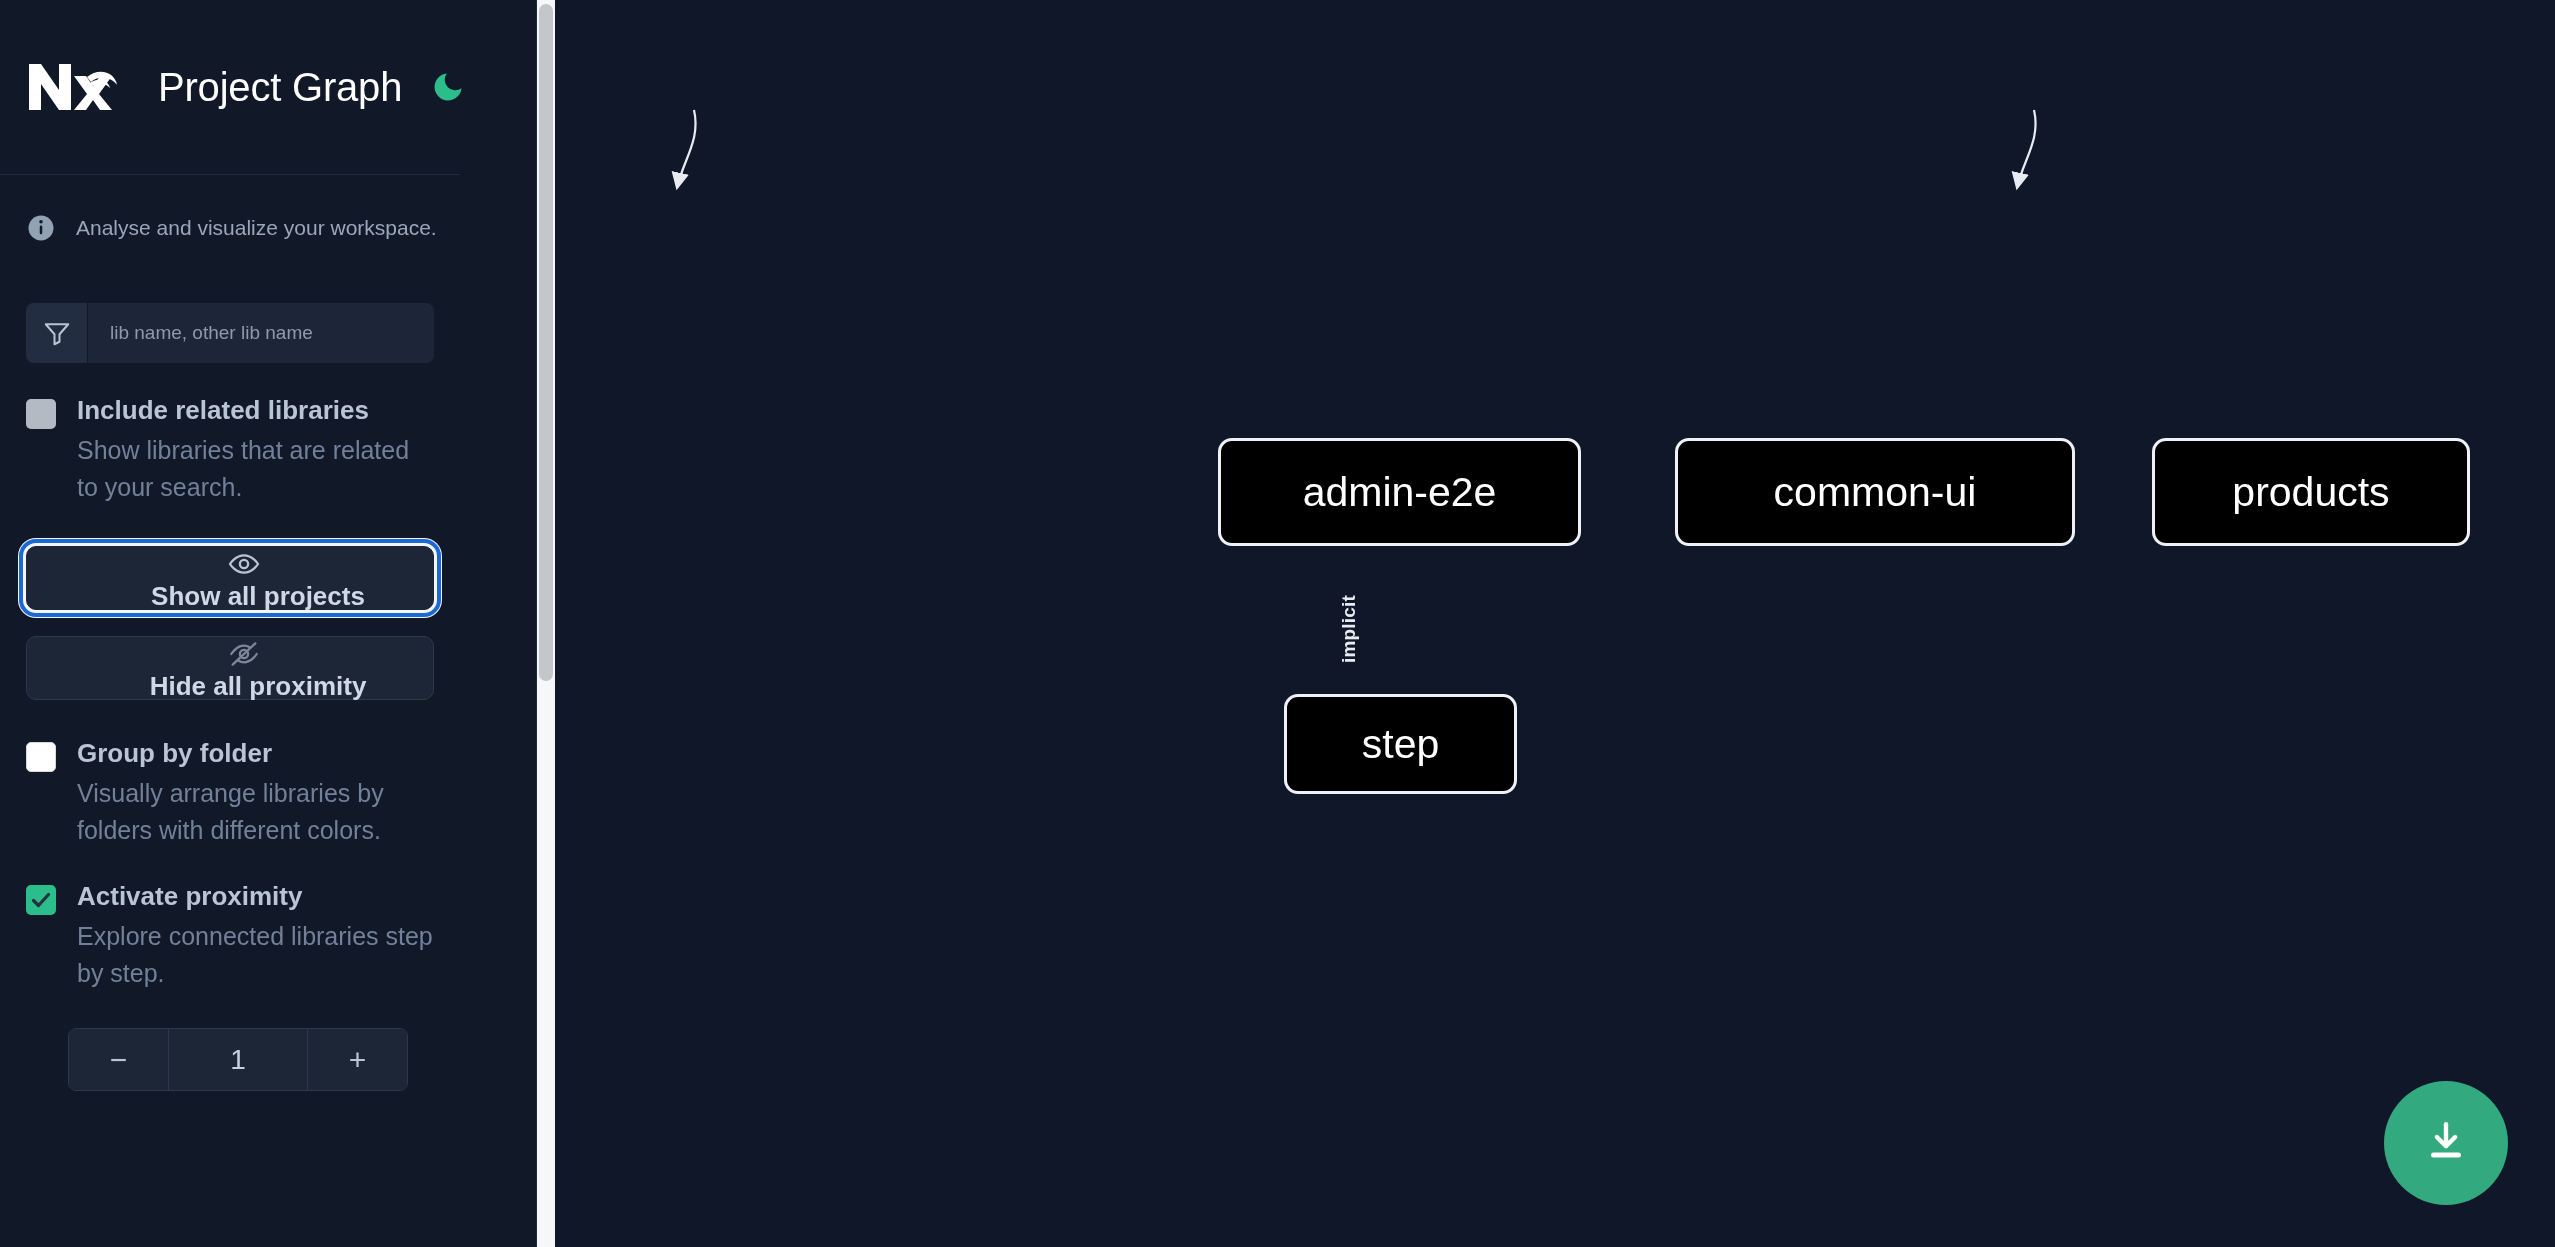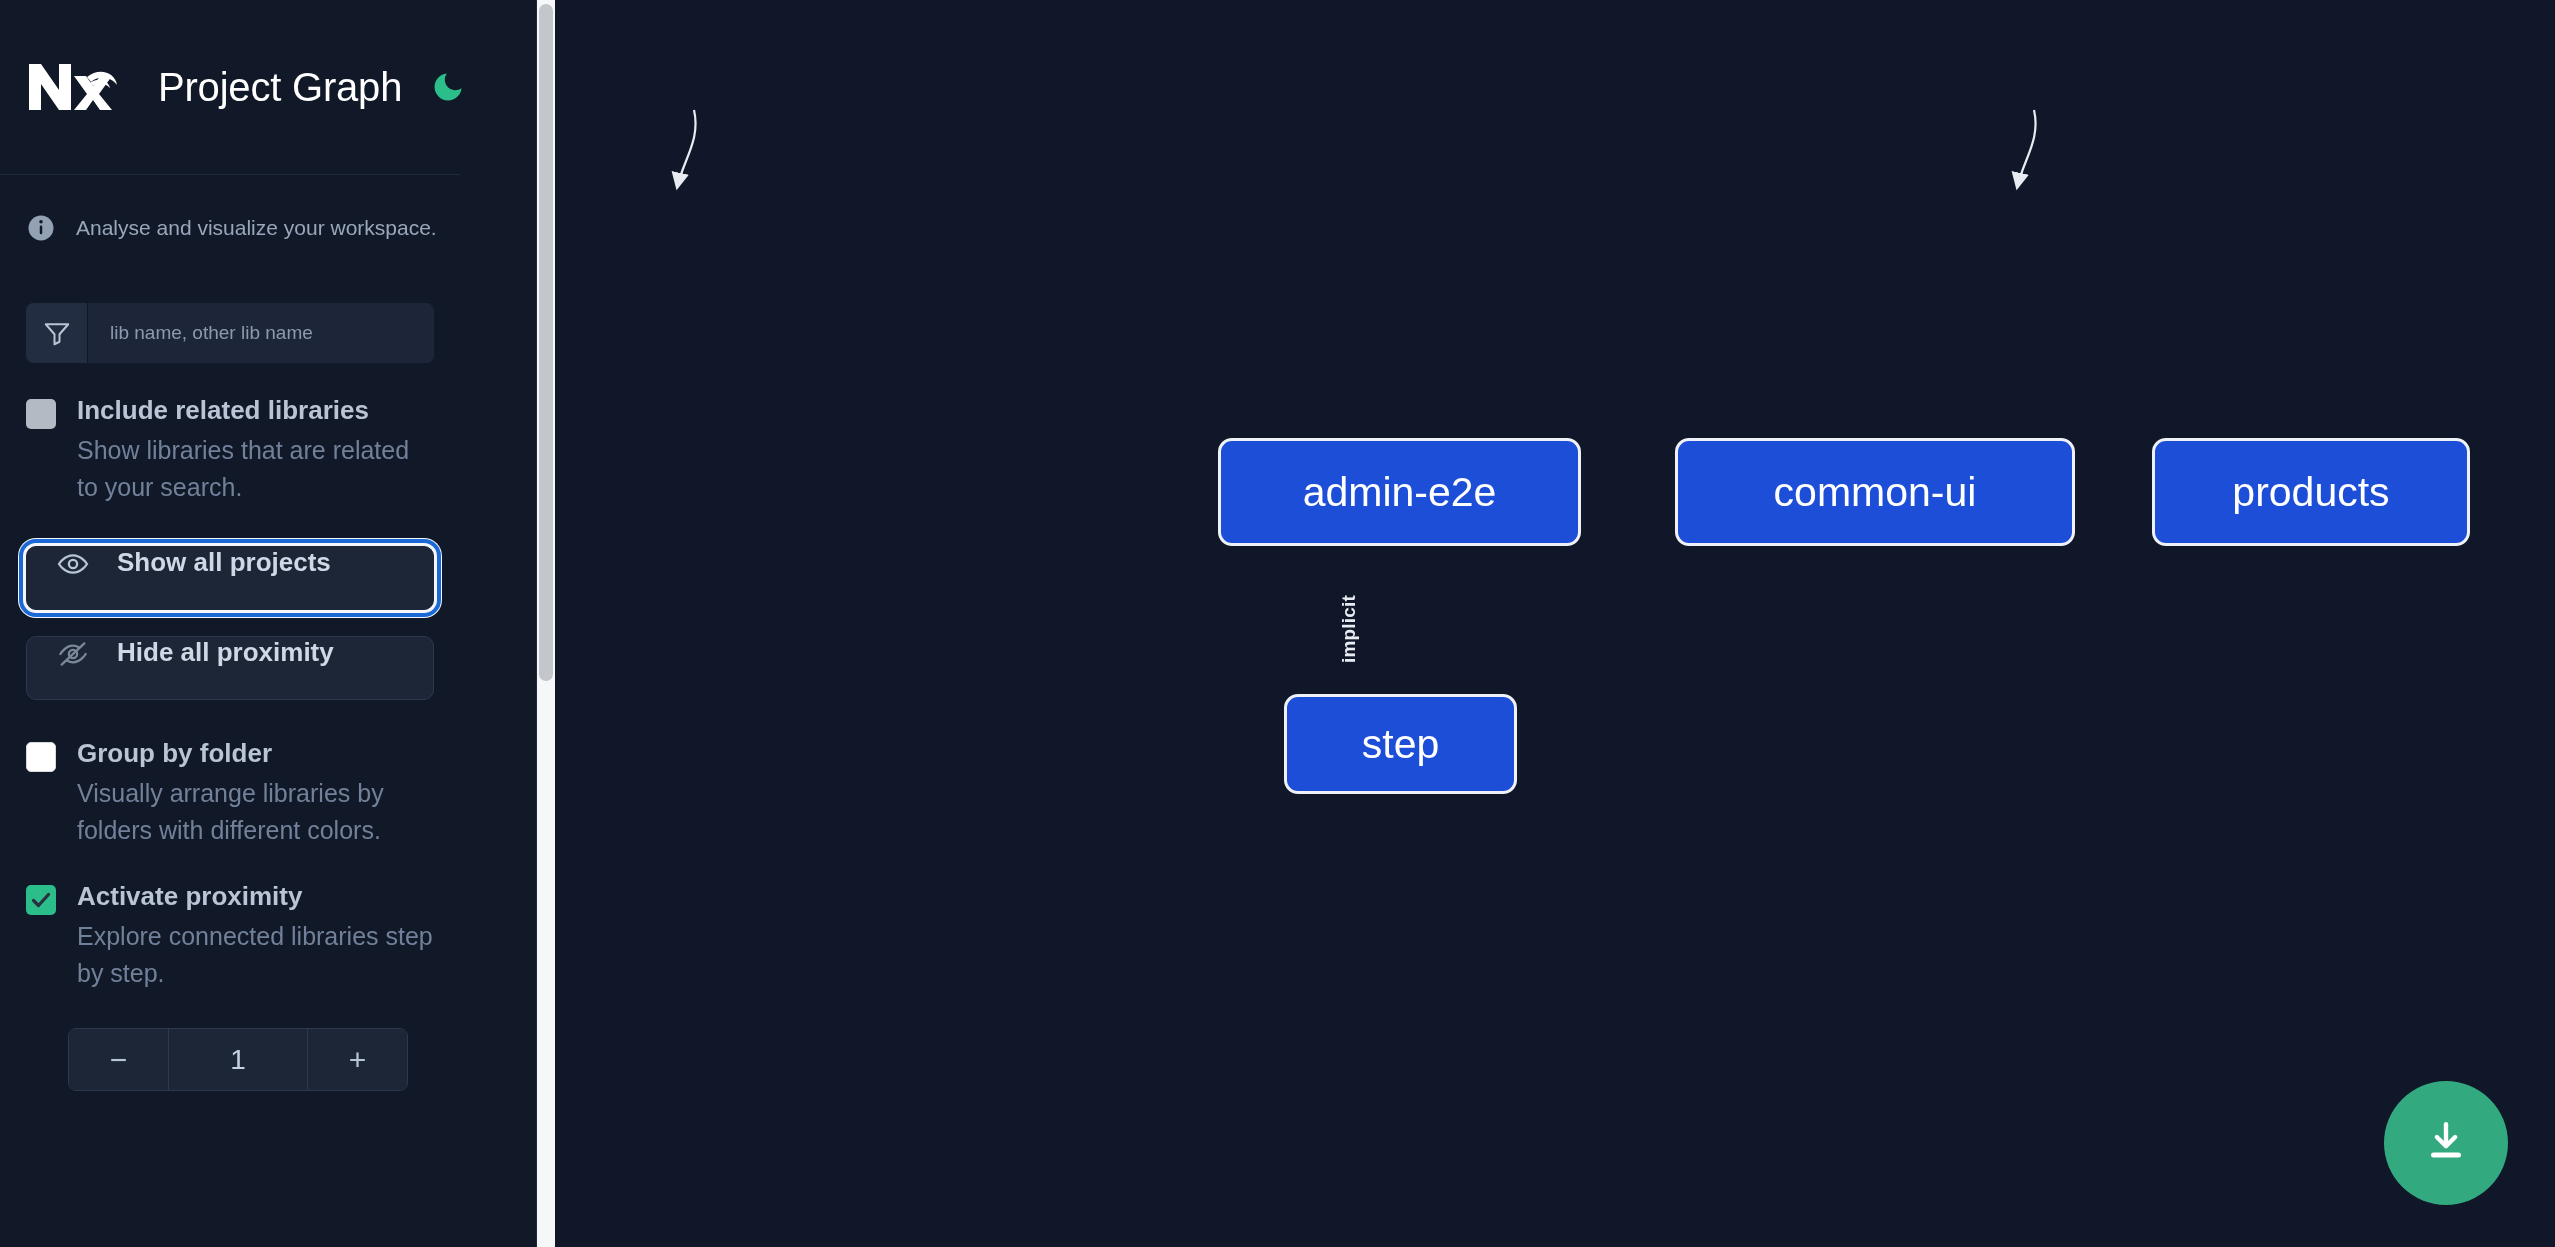--- a/index.html
+++ b/index.html
@@ -132,29 +132,31 @@
 
   
   .btn-row { padding: 0 26px; }
   .btn-row.first { margin-top: 40px; }
   .btn-row.second { margin-top: 26px; }
   .abtn {
     position: relative;
     height: 64px;
     width: 100%;
     display: flex;
+    align-items: center;
     border-radius: 10px;
     background: #1c2637;
     border: 1px solid #2b3850;
     color: #cfd8e4;
     font-size: 26px;
     font-weight: 700;
     cursor: pointer;
     padding-left: 30px;
     font-family: "Liberation Sans", sans-serif;
+    flex-direction: column;
   }
   .abtn.focused {
     outline: 4px solid #1b69d6;
     outline-offset: 3px;
     box-shadow: 0 0 0 8px #f4f6f9;
     border-color: #1c2637;
   }
   .abtn .bicon { flex: 0 0 34px; width: 34px; height: 34px; display:flex; align-items:center; }
   .abtn .blabel { margin-left: 26px; white-space: nowrap; }
 
@@ -216,21 +218,21 @@
     flex: 1;
     height: 1247px;
     background: #0f1729;
     overflow: hidden;
   }
   .node {
     position: absolute;
     display: flex;
     align-items: center;
     justify-content: center;
-    background: #1d4ed8;
+    background: #000000;
     border: 3px solid #eef1f5;
     border-radius: 14px;
     color: #ffffff;
     font-size: 41px;
     font-weight: 400;
     white-space: nowrap;
     cursor: pointer;
     font-family: "Liberation Sans", sans-serif;
   }
   .edge-label {

